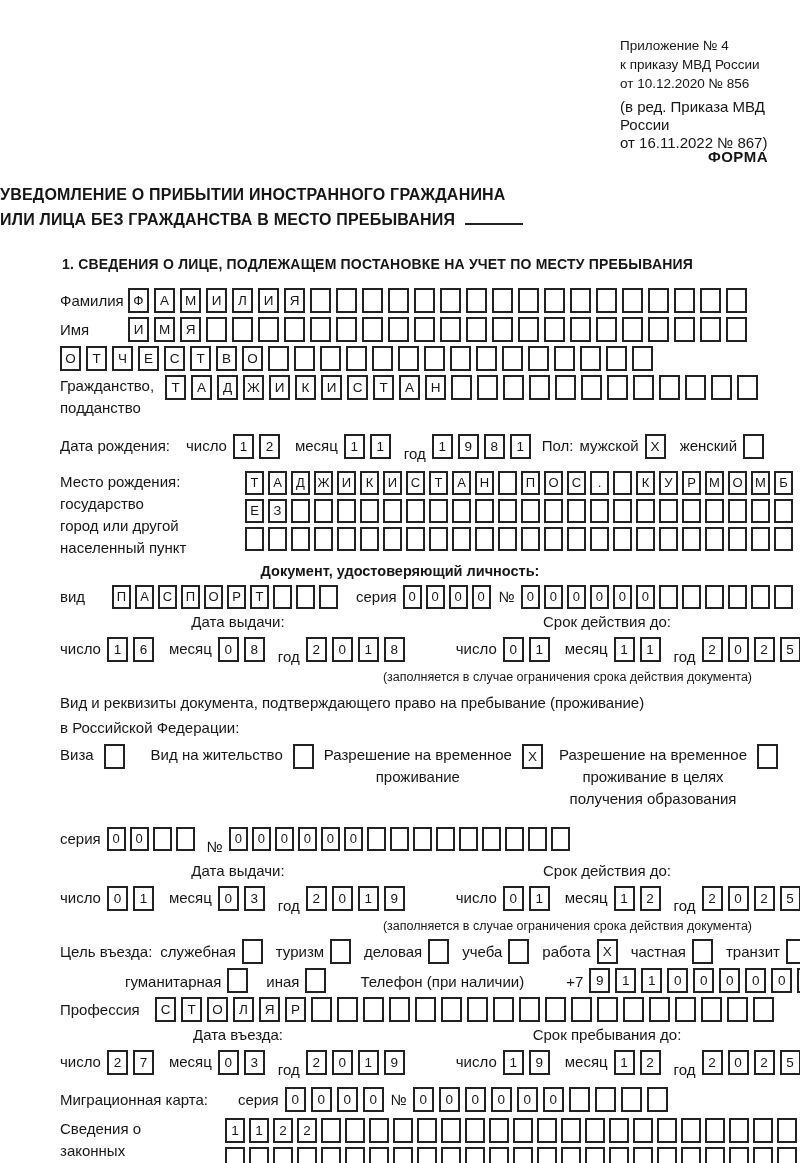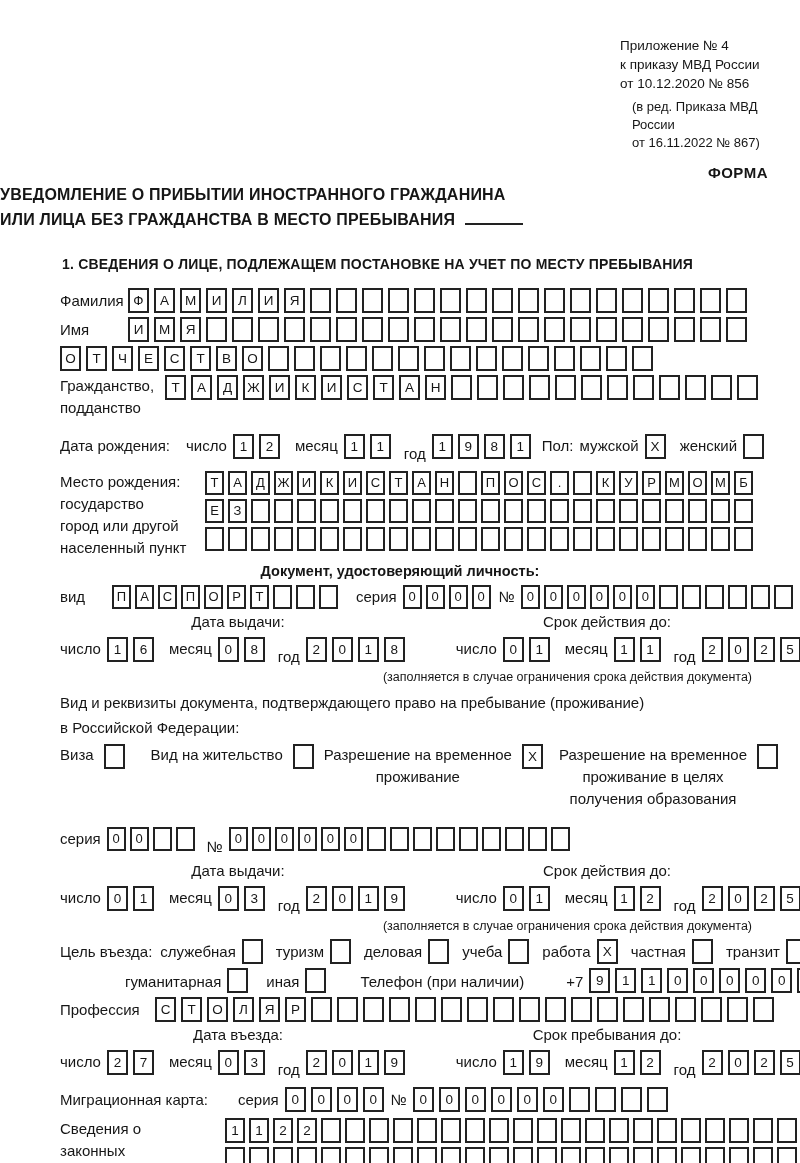--- a/index.html
+++ b/index.html
@@ -1,21 +1,21 @@
 <!DOCTYPE html>
 <html><head>
 <meta charset="utf-8">
 <style>
   html,body{margin:0;padding:0;background:#fff;}
   .page{position:relative;width:800px;height:1163px;background:#fff;overflow:hidden;
         font-family:Liberation Sans, sans-serif;color:#161616;font-size:15px;}
   
   .appendix{position:absolute;left:620px;top:36px;font-size:13.5px;line-height:19px;}
-  .appendix .rev{margin-top:5px;font-size:13px;line-height:18px;margin-left:12px;}
-  .forma{position:absolute;right:32px;top:164px;font-weight:bold;font-size:15px;letter-spacing:.5px;}
+  .appendix .rev{margin-top:5px;font-size:15px;line-height:18px;}
+  .forma{position:absolute;right:32px;top:148px;font-weight:bold;font-size:15px;letter-spacing:.5px;}
   
   .title{padding-top:182px;text-align:left;font-weight:bold;font-size:16px;line-height:25px;letter-spacing:.2px;}
   .blank-line{display:inline-block;width:58px;border-bottom:2px solid #222;margin-left:10px;vertical-align:baseline;}
   .sec{margin:24px 20px 0 62px;font-weight:bold;font-size:14px;letter-spacing:.2px;}
   
   .form{margin:16px 20px 0 60px;}
   .frow{display:flex;align-items:center;margin-bottom:4px;}
   .frow.top{align-items:flex-start;}
   .lbl{line-height:22px;flex:none;}
   .lbl2{line-height:22px;flex:none;}
@@ -218,21 +218,21 @@
           <span class="cell">8</span>
           <span class="cell">1</span>
         </div>
       <span class="lbl mr6" style="margin-left:6px;">Пол:</span>
       <span class="lbl mr6">мужской</span>
       <span class="cell cb">X</span>
       <span class="lbl mr6" style="margin-left:14px;">женский</span>
       <span class="cell cb"></span>
     </div>
 
-    <div class="frow top" style="margin-top:6px;">
+    <div class="frow top" style="margin-top:6px;gap:40px;">
       <div class="lbl2 w145">
         <div>Место рождения:</div>
         <div>государство</div>
         <div>город или другой</div>
         <div>населенный пункт</div>
       </div>
       <div class="stack">
         <div class="boxrow tight">
             <span class="cell">Т</span>
             <span class="cell">А</span>

